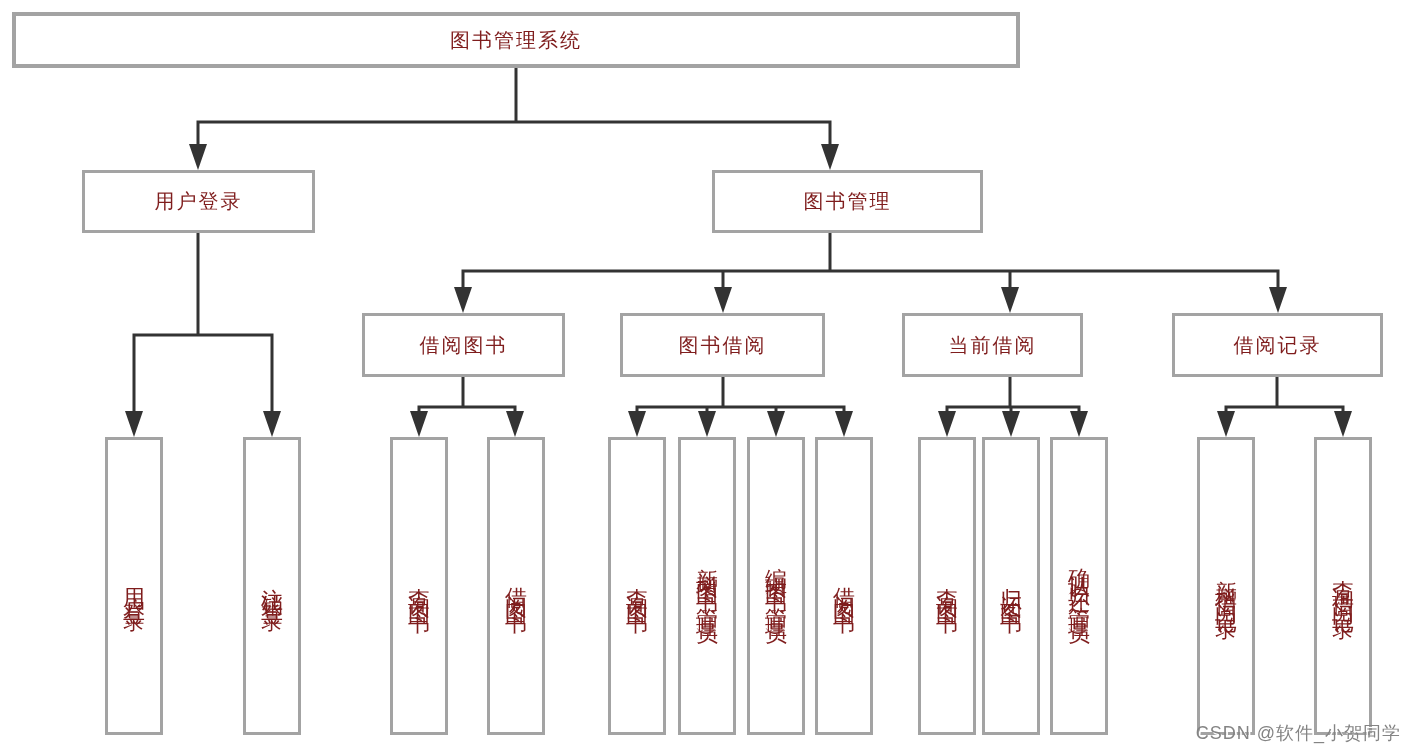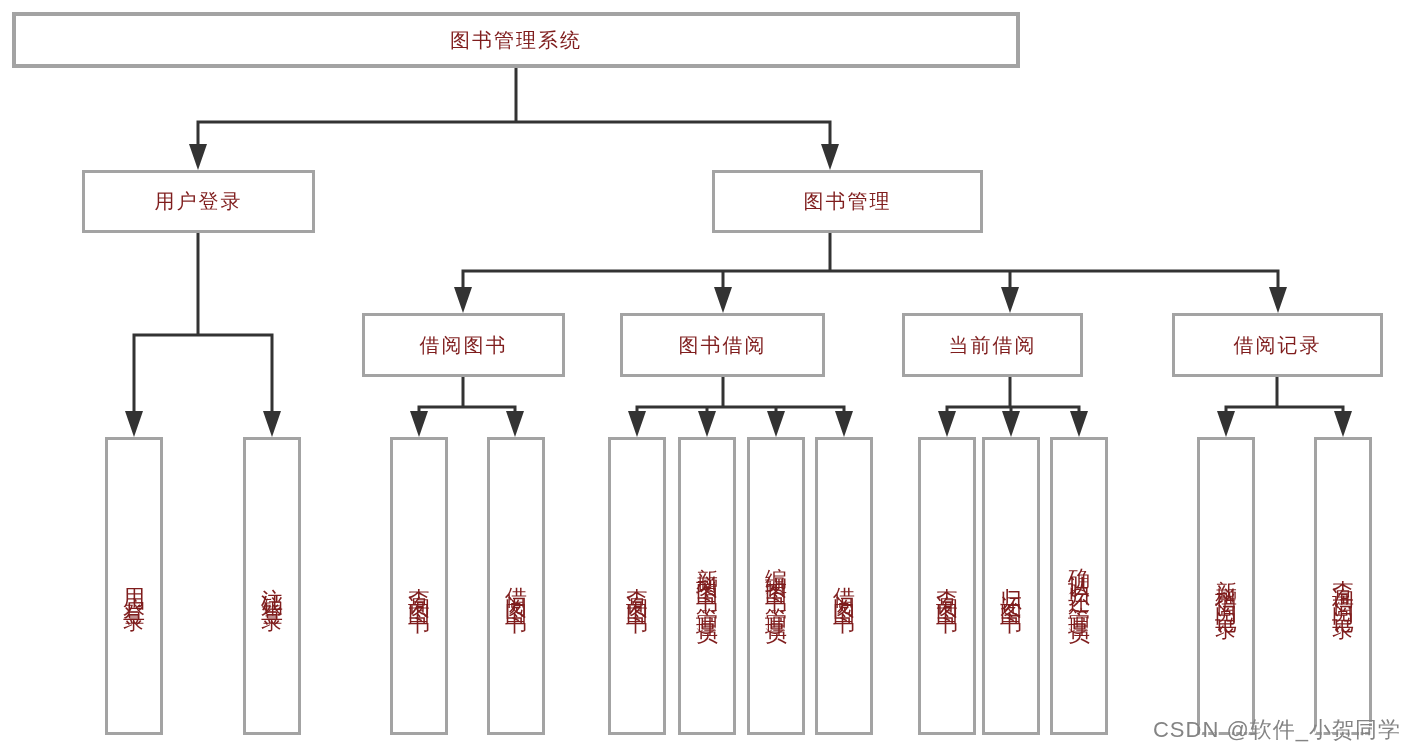--- a/index.html
+++ b/index.html
@@ -56,21 +56,21 @@
   #lf-10{left:1050px;}
   #lf-11{left:1197px;}
   #lf-12{left:1314px;}
   #connectors{
     position:absolute;left:0;top:0;width:1405px;height:747px;
     z-index:1;
   }
   #watermark{
     position:absolute;
     right:4px;bottom:2px;
-    font-size:22px;
+    font-size:18px;
     letter-spacing:1px;
     color:#848484;
     text-shadow:2px 2px 0 #ffffff;
     z-index:3;
     white-space:nowrap;
   }
 </style>
 </head>
 <body>
 

